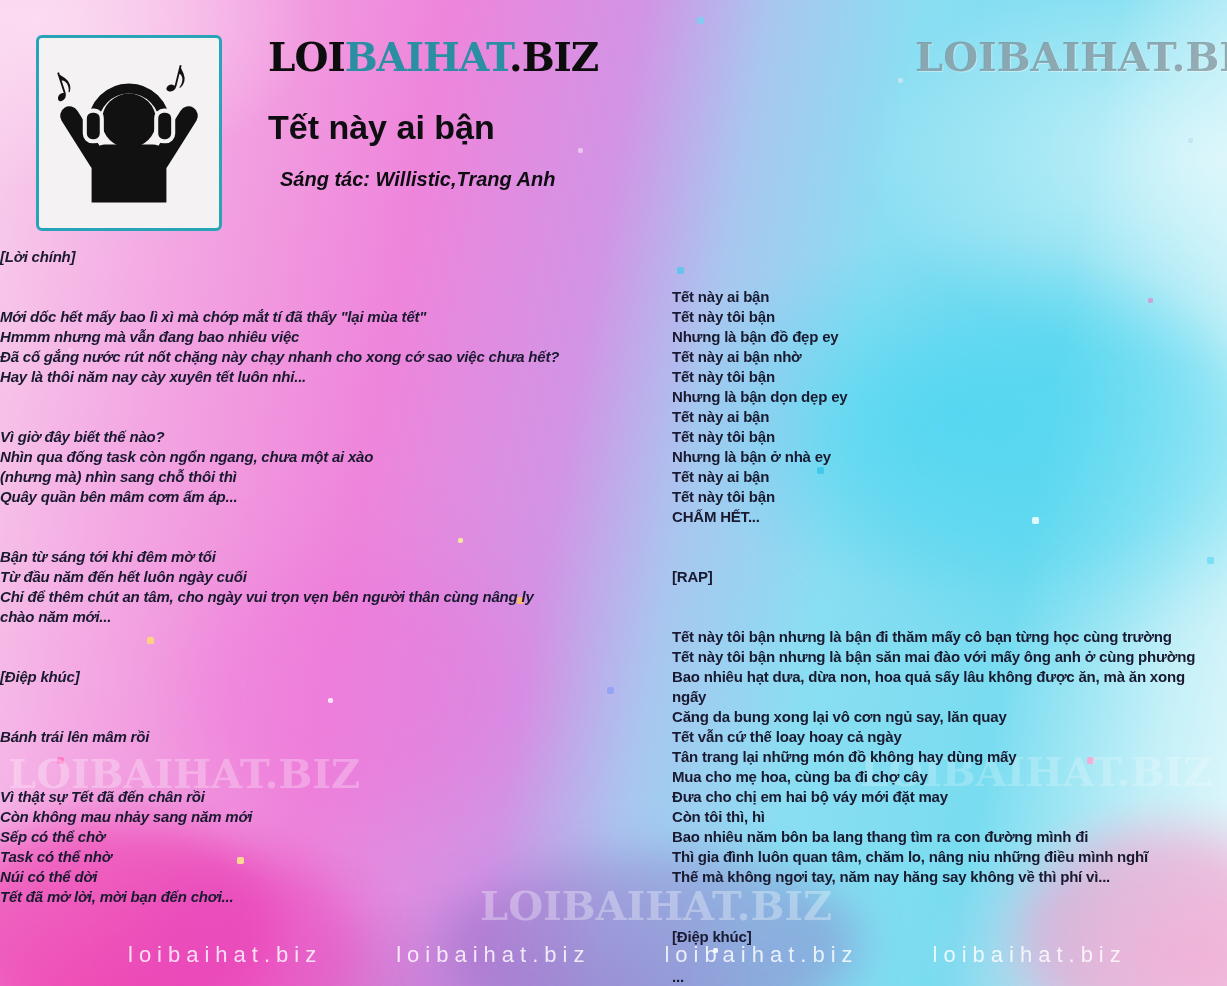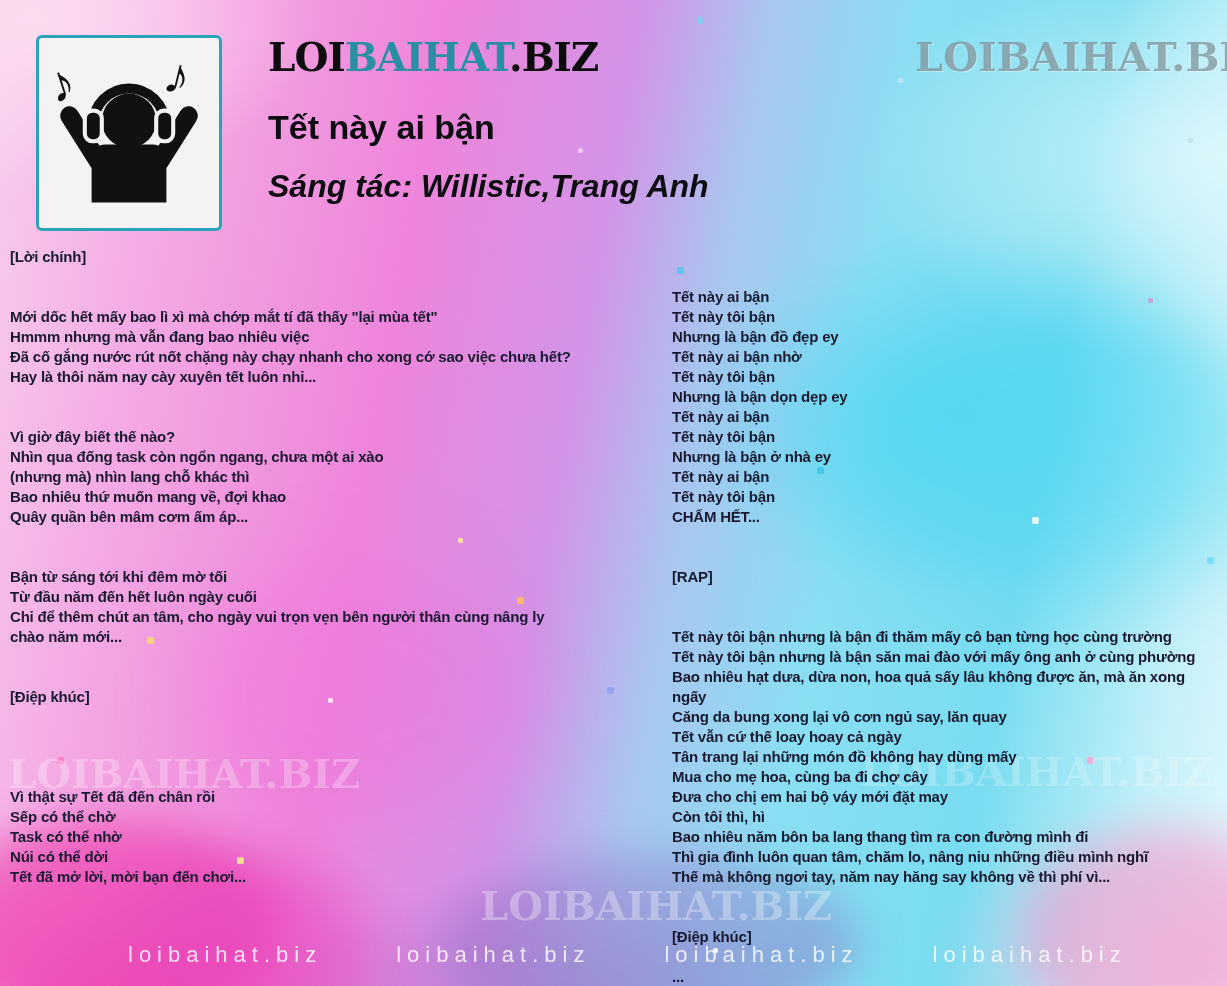--- a/index.html
+++ b/index.html
@@ -49,37 +49,37 @@
     display:flex; align-items:center; justify-content:center;
   }
   .logo-box svg { width:170px; height:176px; }
 
   
   .brand { position:absolute; left:268px; top:34px; font-family:"DejaVu Serif", serif;
     font-weight:bold; font-size:39px; letter-spacing:-1px; color:#0d0d0d; white-space:nowrap; }
   .brand .mid { color:#2a8fa2;text-align:center; }
   .song-title { position:absolute; left:268px; top:108px; font-size:34px; font-weight:bold;
     color:#0d0d12; white-space:nowrap; }
-  .composer { position:absolute; left:268px; top:168px; font-size:32px; font-weight:bold;
+  .composer { position:absolute; left:280px; top:168px; font-size:20px; font-weight:bold;
     font-style:italic; color:#0d0d12; white-space:nowrap; }
 
   
   .wm-slab { font-family:"DejaVu Serif", serif; font-weight:bold; letter-spacing:0px; white-space:nowrap; }
   .wm-top-right { position:absolute; left:915px; top:33px; font-size:40px; color:rgba(110,130,140,0.65);
     text-shadow:1px 1px 1px rgba(255,255,255,0.4); }
   .wm-mid-left  { position:absolute; left:8px;   top:750px; font-size:40px; color:rgba(255,255,255,0.28); }
   .wm-mid-right { position:absolute; left:860px; top:748px; font-size:40px; color:rgba(255,255,255,0.22); }
   .wm-center    { position:absolute; left:480px; top:882px; font-size:40px; color:rgba(255,255,255,0.32); }
   .wm-bottom-row { position:absolute; left:128px; top:942px; width:1099px; display:flex; gap:74px; }
   .wm-bottom-item { font-size:22px; letter-spacing:6px; color:rgba(255,255,255,0.82); white-space:nowrap; }
 
   
   .lyrics-col { position:absolute; color:#191930; font-size:15px; font-weight:bold;
     letter-spacing:-0.2px; }
-  .lyrics-left  { left:10px;  top:247px; width:645px; }
+  .lyrics-left  { left:0;  top:247px; width:645px;font-style:italic; }
   .lyrics-right { left:672px; top:287px; width:620px; }
   .lyric-line { height:20px; line-height:20px; white-space:nowrap; }
 </style>
 </head>
 <body>
 
 <div class="stage">
 
   <div class="blob blob-hand-left"></div>
   <div class="blob blob-hand-left2"></div>
@@ -121,37 +121,38 @@
       <div class="lyric-line">&nbsp;</div>
       <div class="lyric-line">&nbsp;</div>
       <div class="lyric-line">Mới dốc hết mấy bao lì xì mà chớp mắt tí đã thấy "lại mùa tết"</div>
       <div class="lyric-line">Hmmm nhưng mà vẫn đang bao nhiêu việc</div>
       <div class="lyric-line">Đã cố gắng nước rút nốt chặng này chạy nhanh cho xong cớ sao việc chưa hết?</div>
       <div class="lyric-line">Hay là thôi năm nay cày xuyên tết luôn nhỉ...</div>
       <div class="lyric-line">&nbsp;</div>
       <div class="lyric-line">&nbsp;</div>
       <div class="lyric-line">Vì giờ đây biết thế nào?</div>
       <div class="lyric-line">Nhìn qua đống task còn ngổn ngang, chưa một ai xào</div>
-      <div class="lyric-line">(nhưng mà) nhìn lang chỗ khác thì</div>
-      <div class="lyric-line">Bao nhiêu thứ muốn mang về, đợi khao</div>
+      <div class="lyric-line">(nhưng mà) nhìn sang chỗ thôi thì</div>
       <div class="lyric-line">Quây quần bên mâm cơm ấm áp...</div>
       <div class="lyric-line">&nbsp;</div>
       <div class="lyric-line">&nbsp;</div>
       <div class="lyric-line">Bận từ sáng tới khi đêm mờ tối</div>
       <div class="lyric-line">Từ đầu năm đến hết luôn ngày cuối</div>
       <div class="lyric-line">Chỉ để thêm chút an tâm, cho ngày vui trọn vẹn bên người thân cùng nâng ly</div>
       <div class="lyric-line">chào năm mới...</div>
       <div class="lyric-line">&nbsp;</div>
       <div class="lyric-line">&nbsp;</div>
       <div class="lyric-line">[Điệp khúc]</div>
       <div class="lyric-line">&nbsp;</div>
       <div class="lyric-line">&nbsp;</div>
+      <div class="lyric-line">Bánh trái lên mâm rồi</div>
       <div class="lyric-line">&nbsp;</div>
       <div class="lyric-line">&nbsp;</div>
       <div class="lyric-line">Vì thật sự Tết đã đến chân rồi</div>
+      <div class="lyric-line">Còn không mau nhảy sang năm mới</div>
       <div class="lyric-line">Sếp có thể chờ</div>
       <div class="lyric-line">Task có thể nhờ</div>
       <div class="lyric-line">Núi có thể dời</div>
       <div class="lyric-line">Tết đã mở lời, mời bạn đến chơi...</div>
     </div>
   <div class="lyrics-col lyrics-right">
       <div class="lyric-line">Tết này ai bận</div>
       <div class="lyric-line">Tết này tôi bận</div>
       <div class="lyric-line">Nhưng là bận đồ đẹp ey</div>
       <div class="lyric-line">Tết này ai bận nhờ</div>

